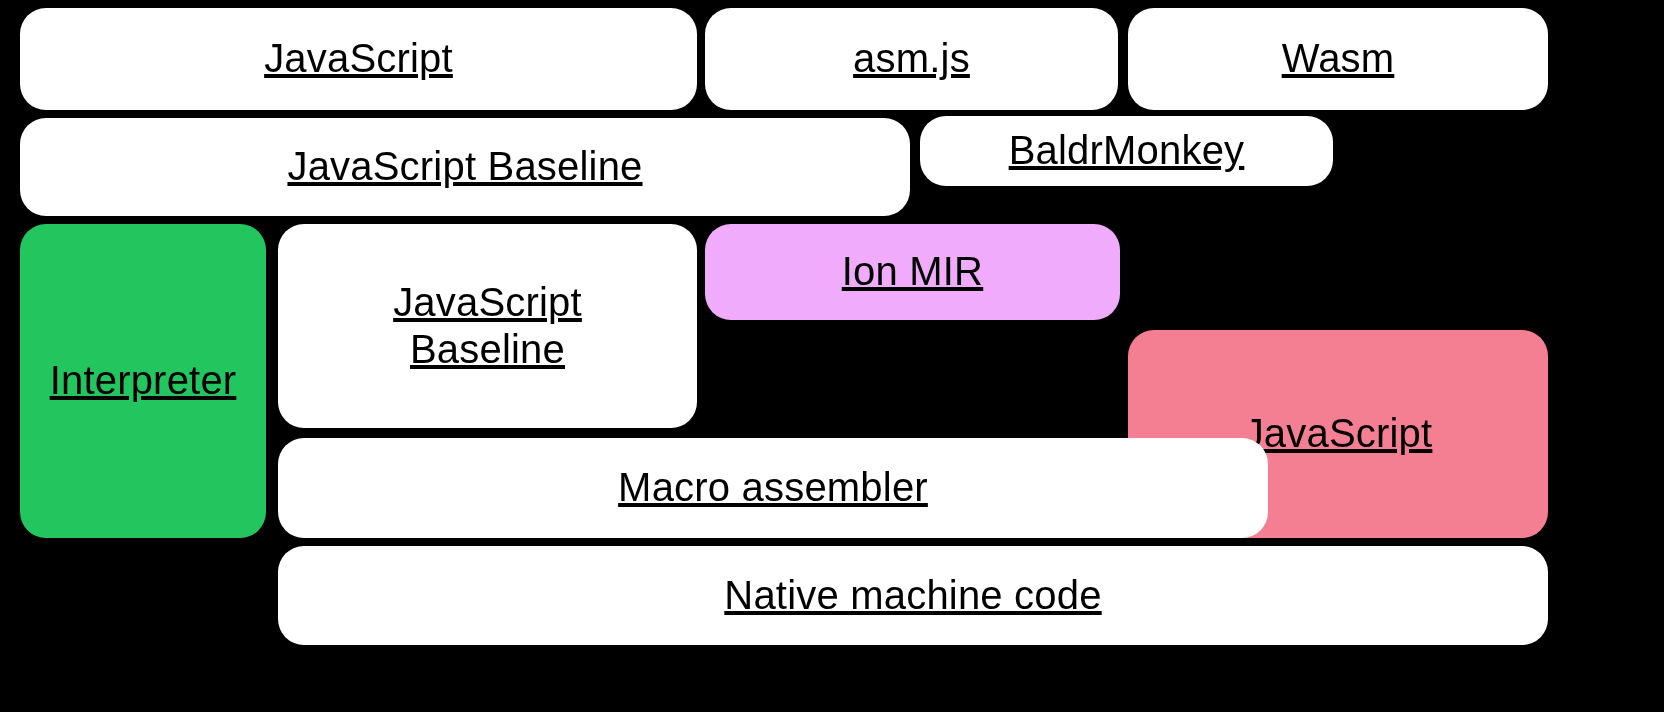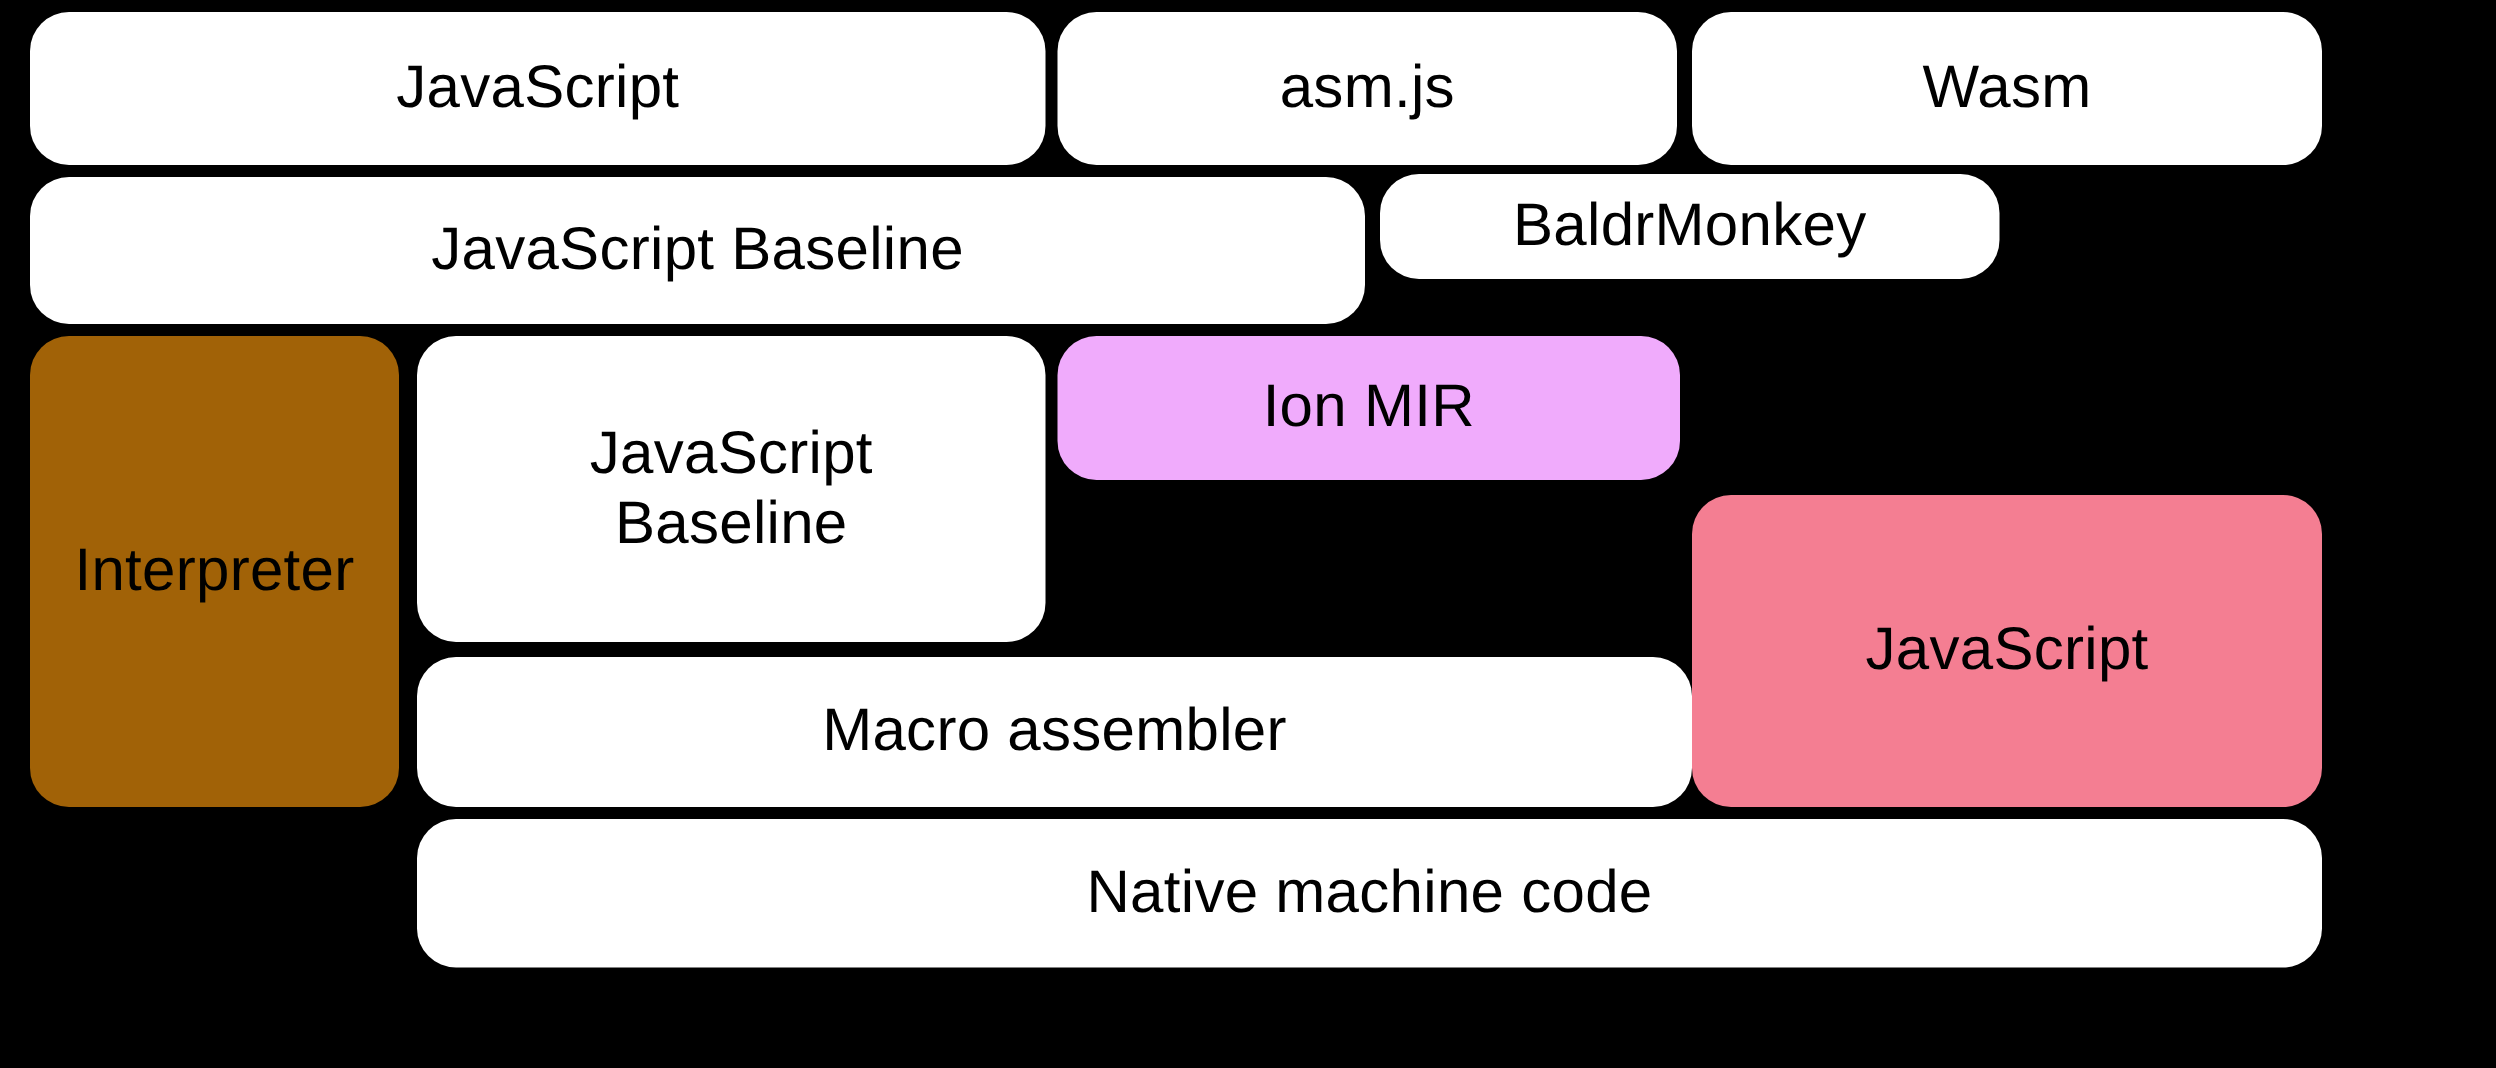--- a/index.html
+++ b/index.html
@@ -26,41 +26,42 @@
     border-radius: 26px;
     background: #ffffff;
     color: #000000;
     font-family: "Liberation Sans", sans-serif;
     font-size: 40px;
     font-weight: 400;
     line-height: 1.18;
     letter-spacing: 0.2px;
     white-space: pre-line;
     user-select: none;
+    text-decoration: underline;
   }
-  .node.gray   { background: #a16207; }
+  .node.gray   { background: #22c55e; }
   .node.green  { background: #f0abfc; }
   .node.pink   { background: #f47e92; }
 
   
   .n-javascript      { left: 20px;   top: 8px;   width: 677px;  height: 102px; }
   .n-asmjs           { left: 705px;  top: 8px;   width: 413px;  height: 102px; }
   .n-wasm            { left: 1128px; top: 8px;   width: 420px;  height: 102px; }
 
   
   .n-js-bytecode     { left: 20px;   top: 118px; width: 890px;  height: 98px; }
   .n-baldrmonkey     { left: 920px;  top: 116px; width: 413px;  height: 70px; }
 
   
   .n-interpreter     { left: 20px;   top: 224px; width: 246px;  height: 314px; }
   .n-js-baseline     { left: 278px;  top: 224px; width: 419px;  height: 204px; }
   .n-ion-mir         { left: 705px;  top: 224px; width: 415px;  height: 96px; }
   .n-ion-lir         { left: 705px;  top: 330px; width: 415px;  height: 98px; }
   .n-cranelift       { left: 1128px; top: 330px; width: 420px;  height: 208px; }
-  .n-macro-assembler { left: 278px;  top: 438px; width: 850px;  height: 100px; }
+  .n-macro-assembler { left: 278px;  top: 438px; width: 990px;  height: 100px; }
 
   
   .n-native-code     { left: 278px;  top: 546px; width: 1270px; height: 99px; }
 </style>
 </head>
 <body>
 
 <div id="stage">
 
   <div class="node n-javascript">JavaScript</div>

